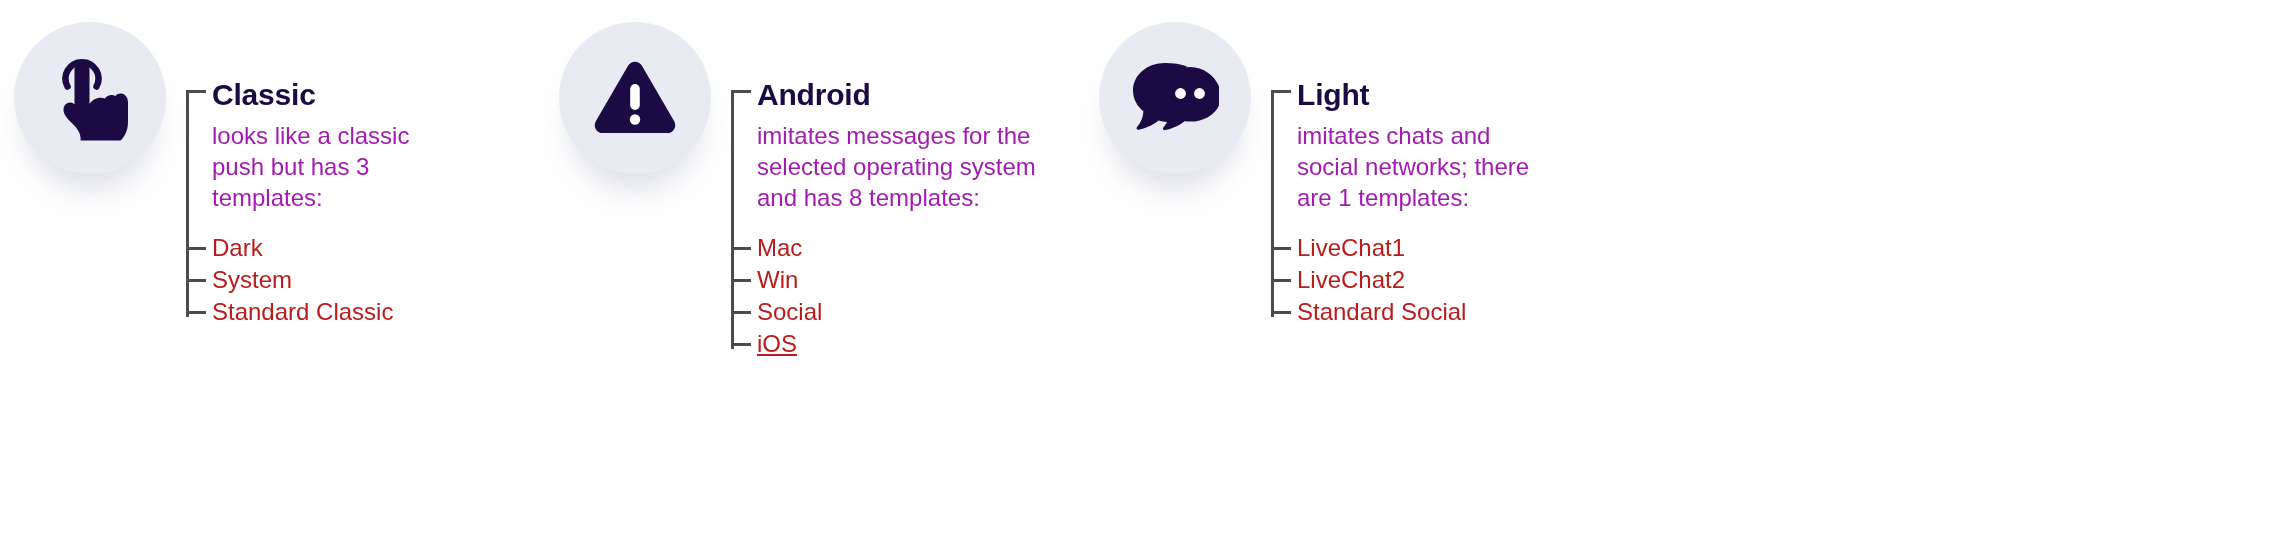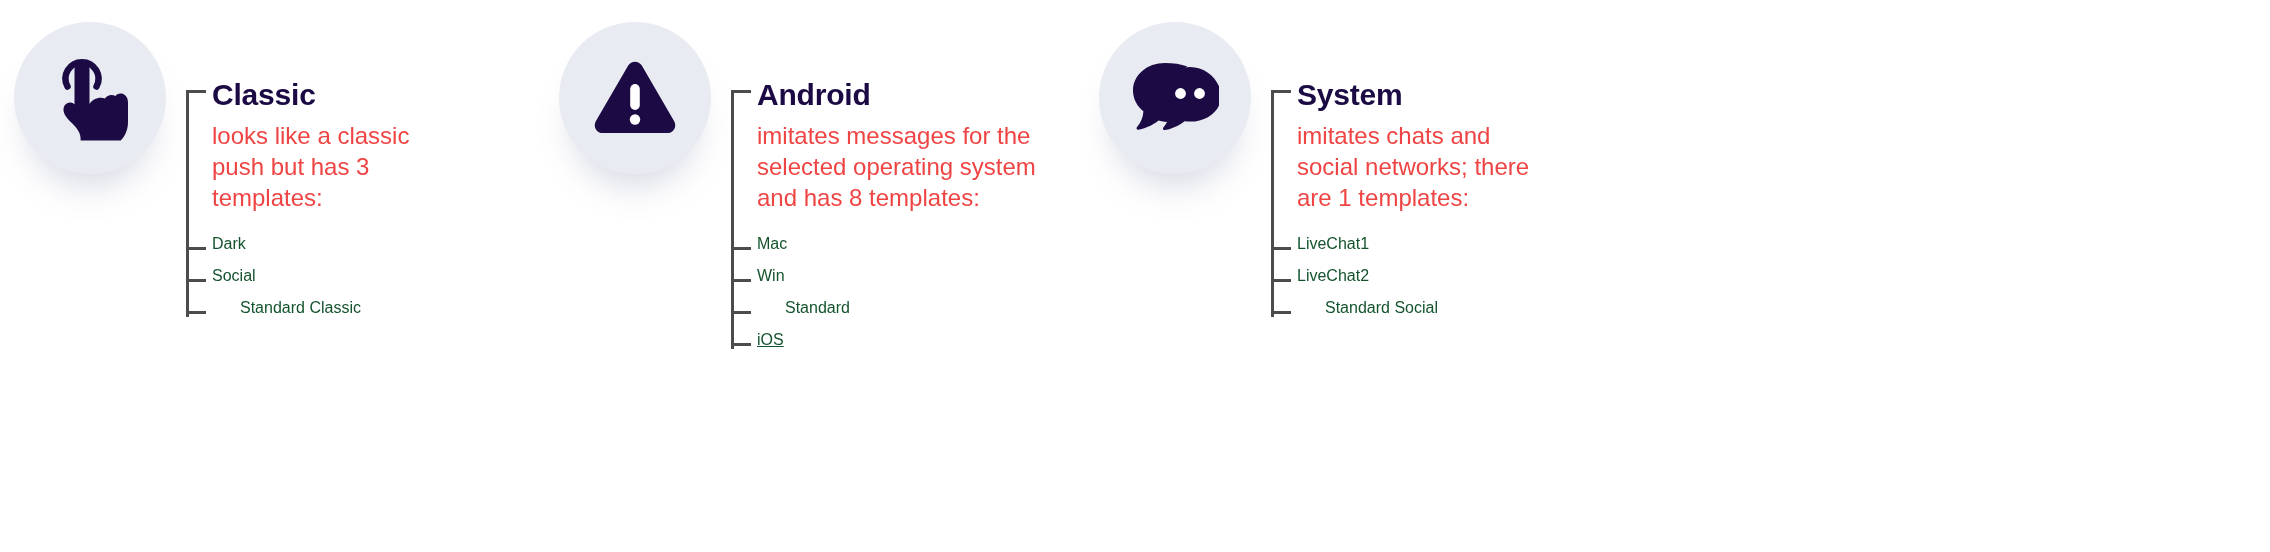--- a/index.html
+++ b/index.html
@@ -91,37 +91,37 @@
     letter-spacing: -0.2px;
     top: 78px;
   }
 
   .node-desc {
     position: absolute;
     left: 26px;
     top: 120px;
     font-size: 24px;
     line-height: 31px;
-    color: #ef4444;
+    color: #a21caf;
     white-space: normal;
   }
   .desc-1 { width: 230px; }
   .desc-2 { width: 310px; }
   .desc-3 { width: 250px; }
 
   .node-item {
-    font-size: 16px;
-    color: #14532d;
+    font-size: 24px;
+    color: #b91c1c;
     line-height: 1;
   }
 
   
   .row-0 { top: 236px; }
   .row-1 { top: 268px; }
-  .row-2 { top: 300px; margin-left: 28px; }
+  .row-2 { top: 300px; }
   .row-3 { top: 332px; text-decoration: underline; }
 
   .tick-title { top: 90px; }
   .tick-0 { top: 247px; }
   .tick-1 { top: 279px; }
   .tick-2 { top: 311px; }
   .tick-3 { top: 343px; }
 </style>
 </head>
 <body>
@@ -154,21 +154,21 @@
       <div class="tick tick-title"></div>
 
       <div class="node node-title">Classic</div>
 
       <div class="node-desc desc-1">looks like a classic push but has 3 templates:</div>
 
       <div class="tick tick-0"></div>
       <div class="node node-item row-0">Dark</div>
 
       <div class="tick tick-1"></div>
-      <div class="node node-item row-1">Social</div>
+      <div class="node node-item row-1">System</div>
 
       <div class="tick tick-2"></div>
       <div class="node node-item row-2">Standard Classic</div>
     </div>
   </div>
 
   <div class="group group-2">
 
     <div class="icon-badge">
       <span>
@@ -190,21 +190,21 @@
 
       <div class="node-desc desc-2">imitates messages for the selected operating system and has 8 templates:</div>
 
       <div class="tick tick-0"></div>
       <div class="node node-item row-0">Mac</div>
 
       <div class="tick tick-1"></div>
       <div class="node node-item row-1">Win</div>
 
       <div class="tick tick-2"></div>
-      <div class="node node-item row-2">Standard</div>
+      <div class="node node-item row-2">Social</div>
 
       <div class="tick tick-3"></div>
       <div class="node node-item row-3">iOS</div>
     </div>
   </div>
 
   <div class="group group-3">
 
     <div class="icon-badge">
       <span>
@@ -227,21 +227,21 @@
           <circle cx="49.5" cy="34.5" r="5.4" fill="#ffffff"></circle>
           <circle cx="68.5" cy="34.5" r="5.4" fill="#ffffff"></circle>
         </svg>
       </span>
     </div>
 
     <div class="tree">
       <div class="trunk trunk-3"></div>
       <div class="tick tick-title"></div>
 
-      <div class="node node-title">System</div>
+      <div class="node node-title">Light</div>
 
       <div class="node-desc desc-3">imitates chats and social networks; there are 1 templates:</div>
 
       <div class="tick tick-0"></div>
       <div class="node node-item row-0">LiveChat1</div>
 
       <div class="tick tick-1"></div>
       <div class="node node-item row-1">LiveChat2</div>
 
       <div class="tick tick-2"></div>

